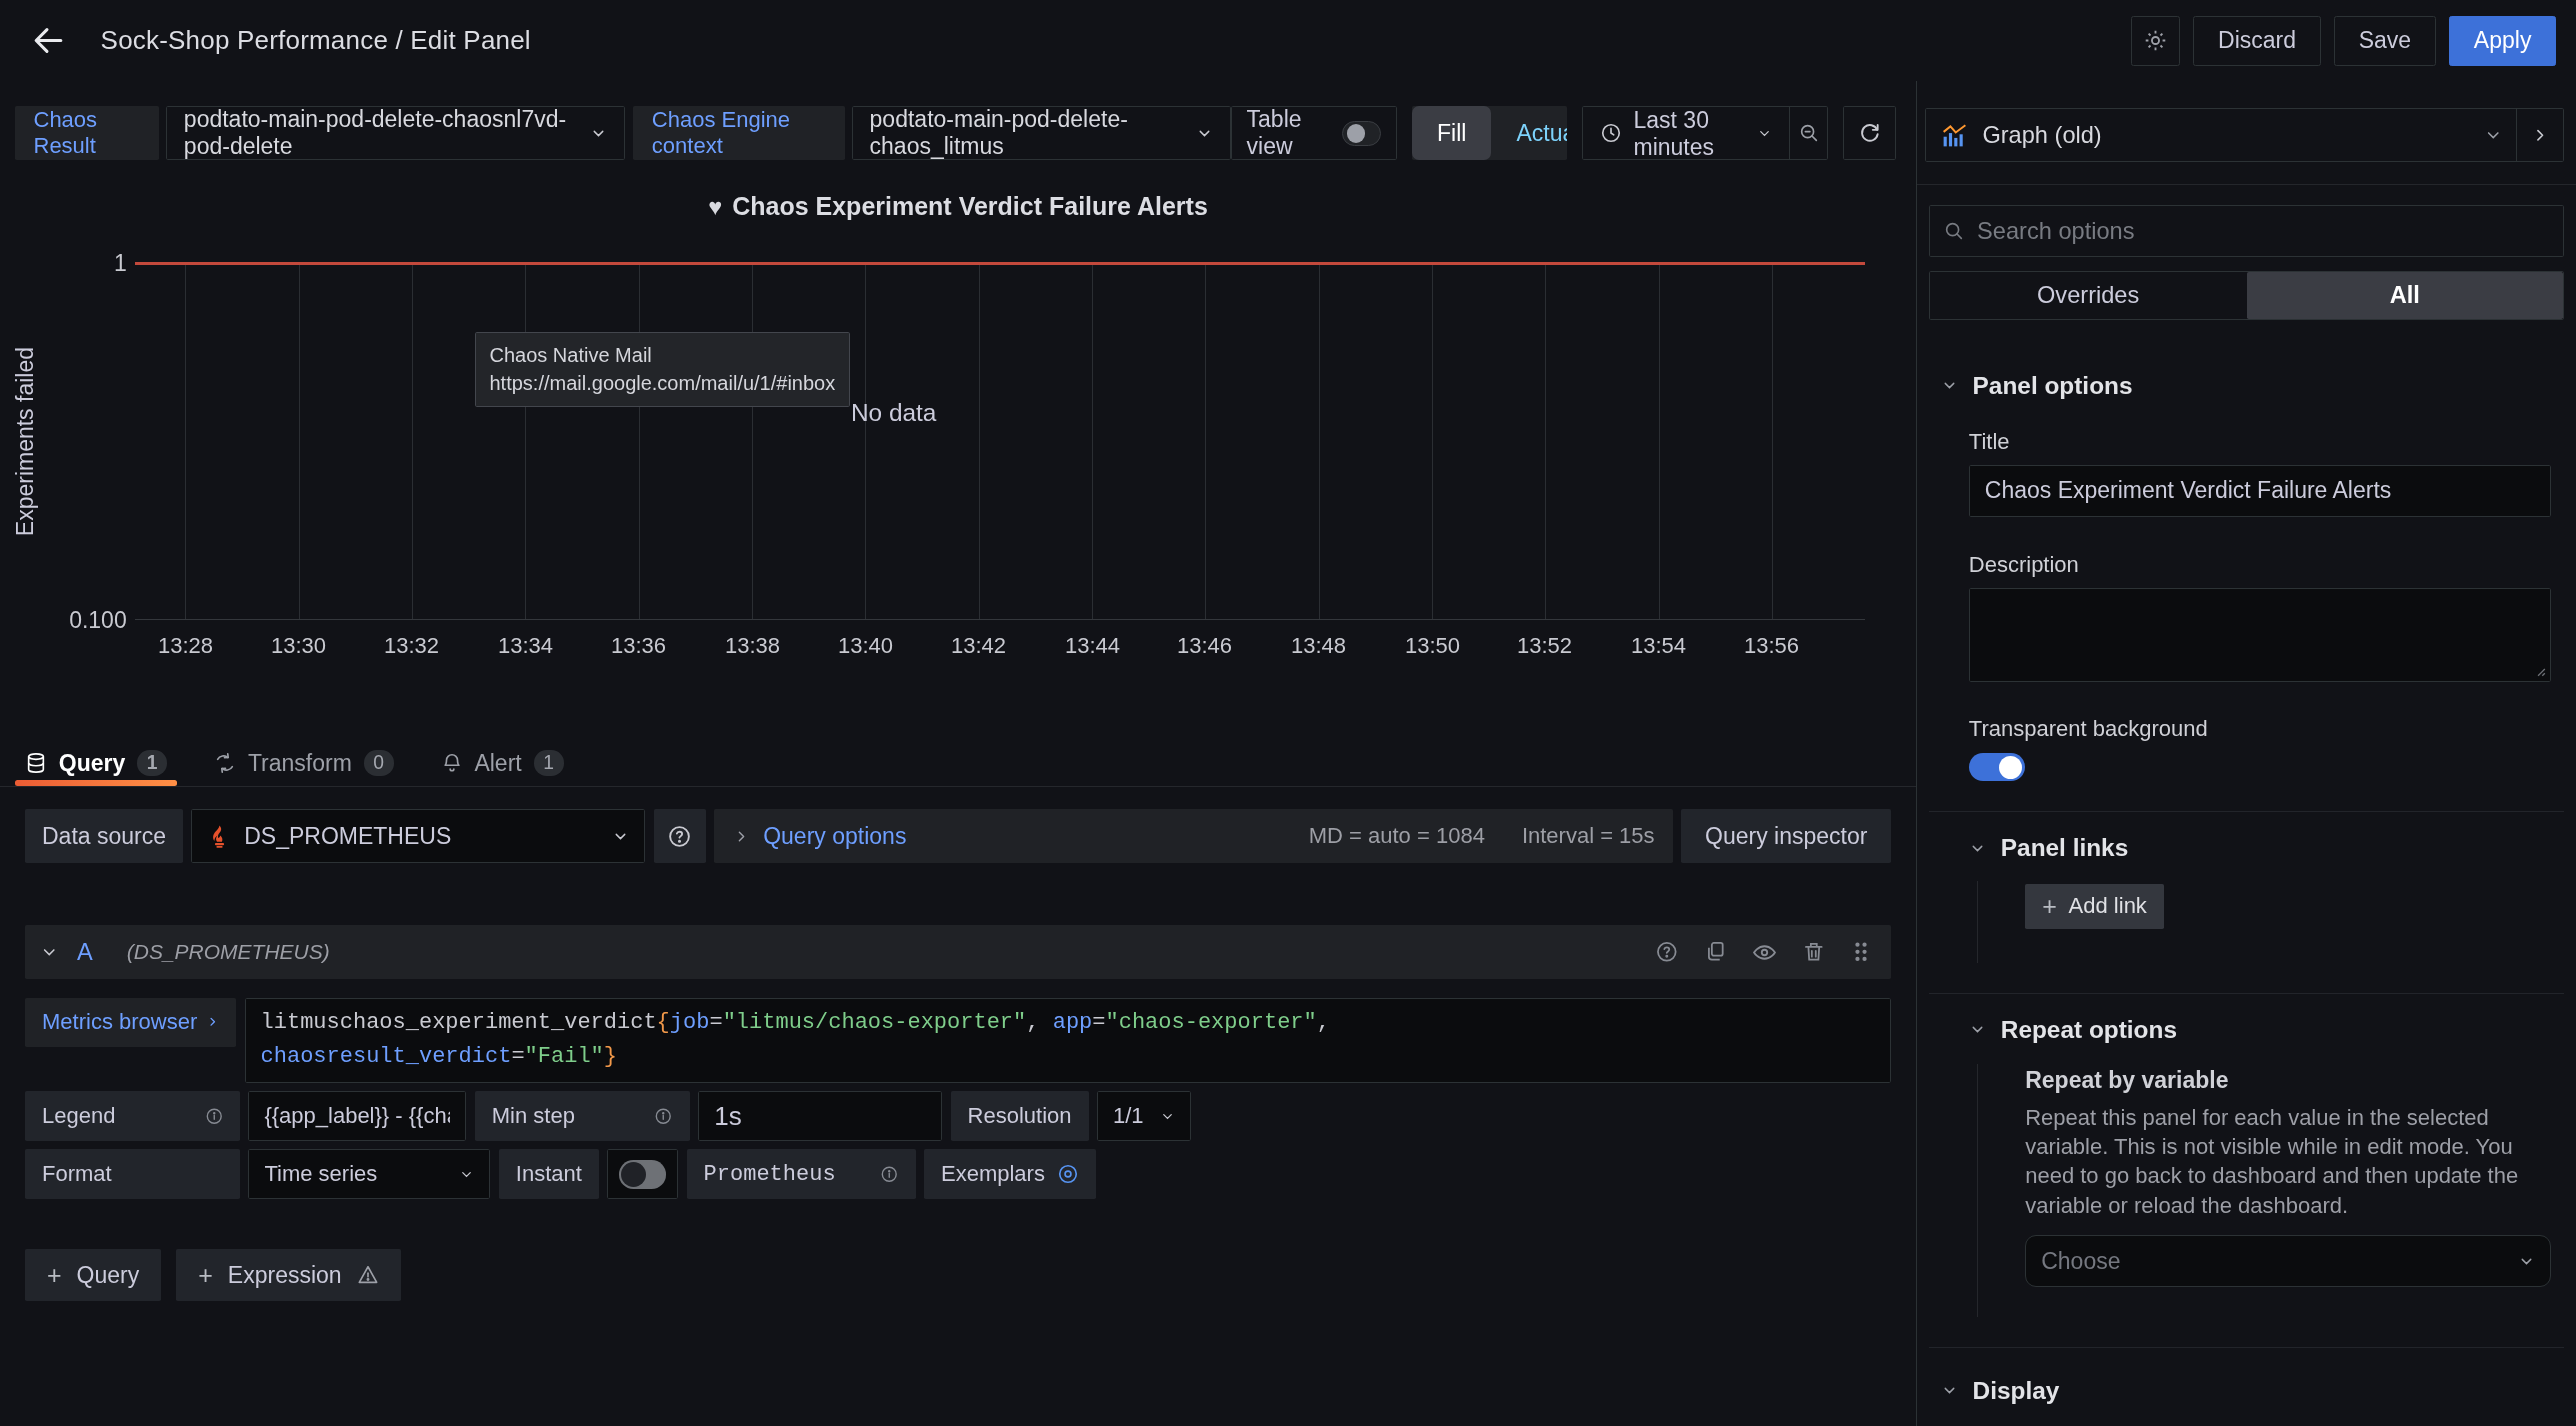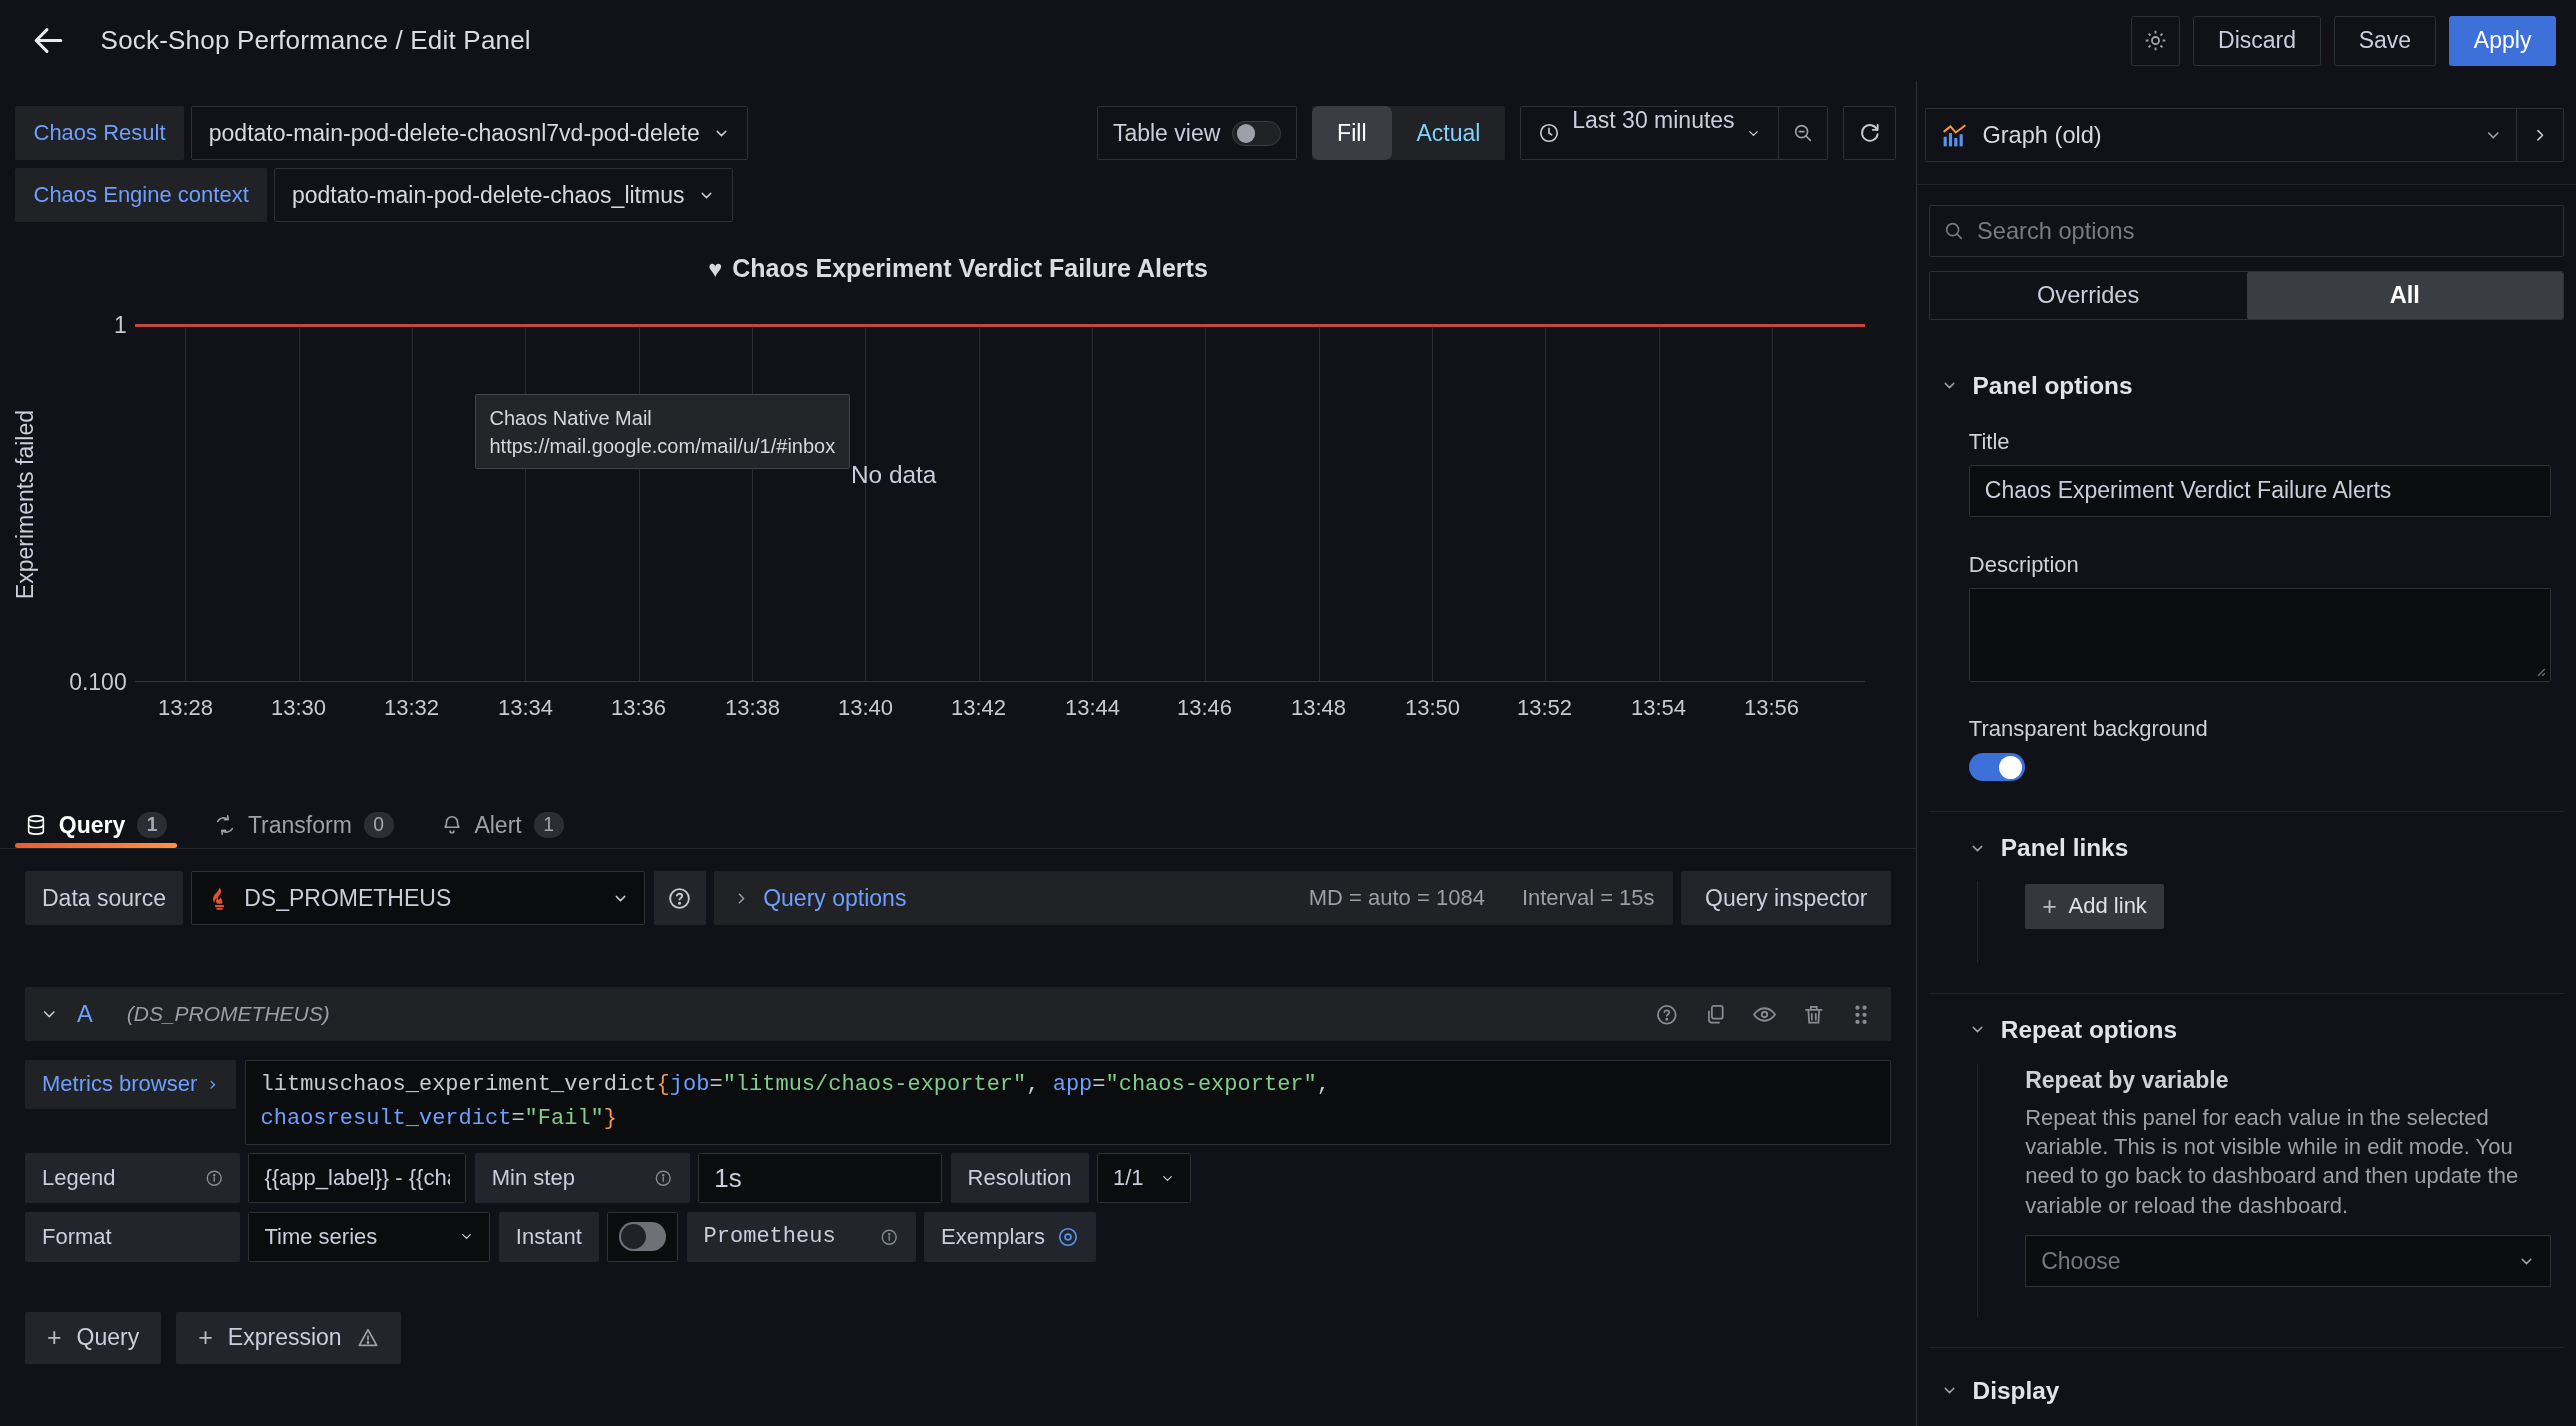--- a/index.html
+++ b/index.html
@@ -23,21 +23,21 @@
   .btn.icon-btn { width:49px; padding:0; color:#9da0a8; }
   .btn.primary { background:#3d71d9; border-color:#3d71d9; color:#ffffff; }
 
   
   .main { display:flex; height:1346px; }
   .left { width:1916px; flex:none; position:relative; }
   .sidebar { flex:1; border-left:0.8px solid #2c3235; position:relative; }
 
   
   .controls { display:flex; align-items:flex-start; margin:25px 20px 0 15px; }
-  .vars { display:flex; flex-direction:column; gap:8.4px; }
+  .vars { display:flex; flex-direction:row; gap:8.4px; }
   .var-row { display:flex; gap:6.7px; height:54px; }
   .var-label { background:#202226; border-radius:1.7px; display:flex; align-items:center;
                padding:0 18.5px; color:#6e9fff; font-weight:500; font-size:22px; }
   .var-value { background:#111217; border:0.8px solid #2c3235; border-radius:1.7px; display:flex;
                align-items:center; gap:13.5px; padding:0 17px; font-size:23px; color:#d8d9df; cursor:pointer; }
   .toolbar { margin-left:auto; display:flex; gap:15px; height:54px; }
   .tb-box { border:0.8px solid #2c3235; border-radius:1.7px; display:flex; align-items:center;
             padding:0 15px; gap:11.8px; color:#ccccdc; cursor:pointer; }
   .seg2 { background:#202226; border-radius:1.7px; display:flex; align-items:stretch; overflow:hidden; }
   .seg2 .seg { display:flex; align-items:center; padding:0 25px; color:#7dd3fc; cursor:pointer; }
@@ -153,21 +153,21 @@
   .resize-h { position:absolute; right:3.4px; bottom:3.4px; color:#6d7076; }
   .toggle-on { width:56px; height:28px; border-radius:14.3px; background:#3d71d9; position:relative; cursor:pointer; }
   .toggle-on::after { content:""; position:absolute; right:2.5px; top:2.5px; width:23px; height:23px; border-radius:50%; background:#ffffff; }
   .divider { height:0.8px; background:#22242a; margin:30px 0 0 0; }
 
   .nested { margin-left:40px; }
   .nested-body { border-left:0.8px solid #25272c; margin-left:8.4px; padding-left:47px; margin-right:13.5px; }
   .addlink-btn { display:inline-flex; align-items:center; gap:11.8px; height:45px; background:#34373e;
                  border-radius:1.7px; padding:0 17px; font-size:22px; font-weight:500; color:#e0e1e5; cursor:pointer; }
   .repeat-desc { font-size:22px; line-height:29.4px; color:#9d9fa7; margin-top:8.4px; }
-  .choose-sel { margin-top:15px; height:52px; background:#0b0c0e; border:0.8px solid #2c3235; border-radius:0;
+  .choose-sel { margin-top:15px; height:52px; background:#0b0c0e; border:0.8px solid #2c3235; border-radius:11px;
                 display:flex; align-items:center; justify-content:space-between; padding:0 15px;
                 color:#757880; font-size:23px; cursor:pointer; }
 </style>
 </head>
 <body>
 
 <div class="header">
   <div class="back">
     <svg width="37" height="37" viewBox="0 0 24 24" fill="none" stroke="currentColor" stroke-width="2" stroke-linecap="round" stroke-linejoin="round">
         <path d="M20 12H5M11 5l-7 7 7 7"></path>

